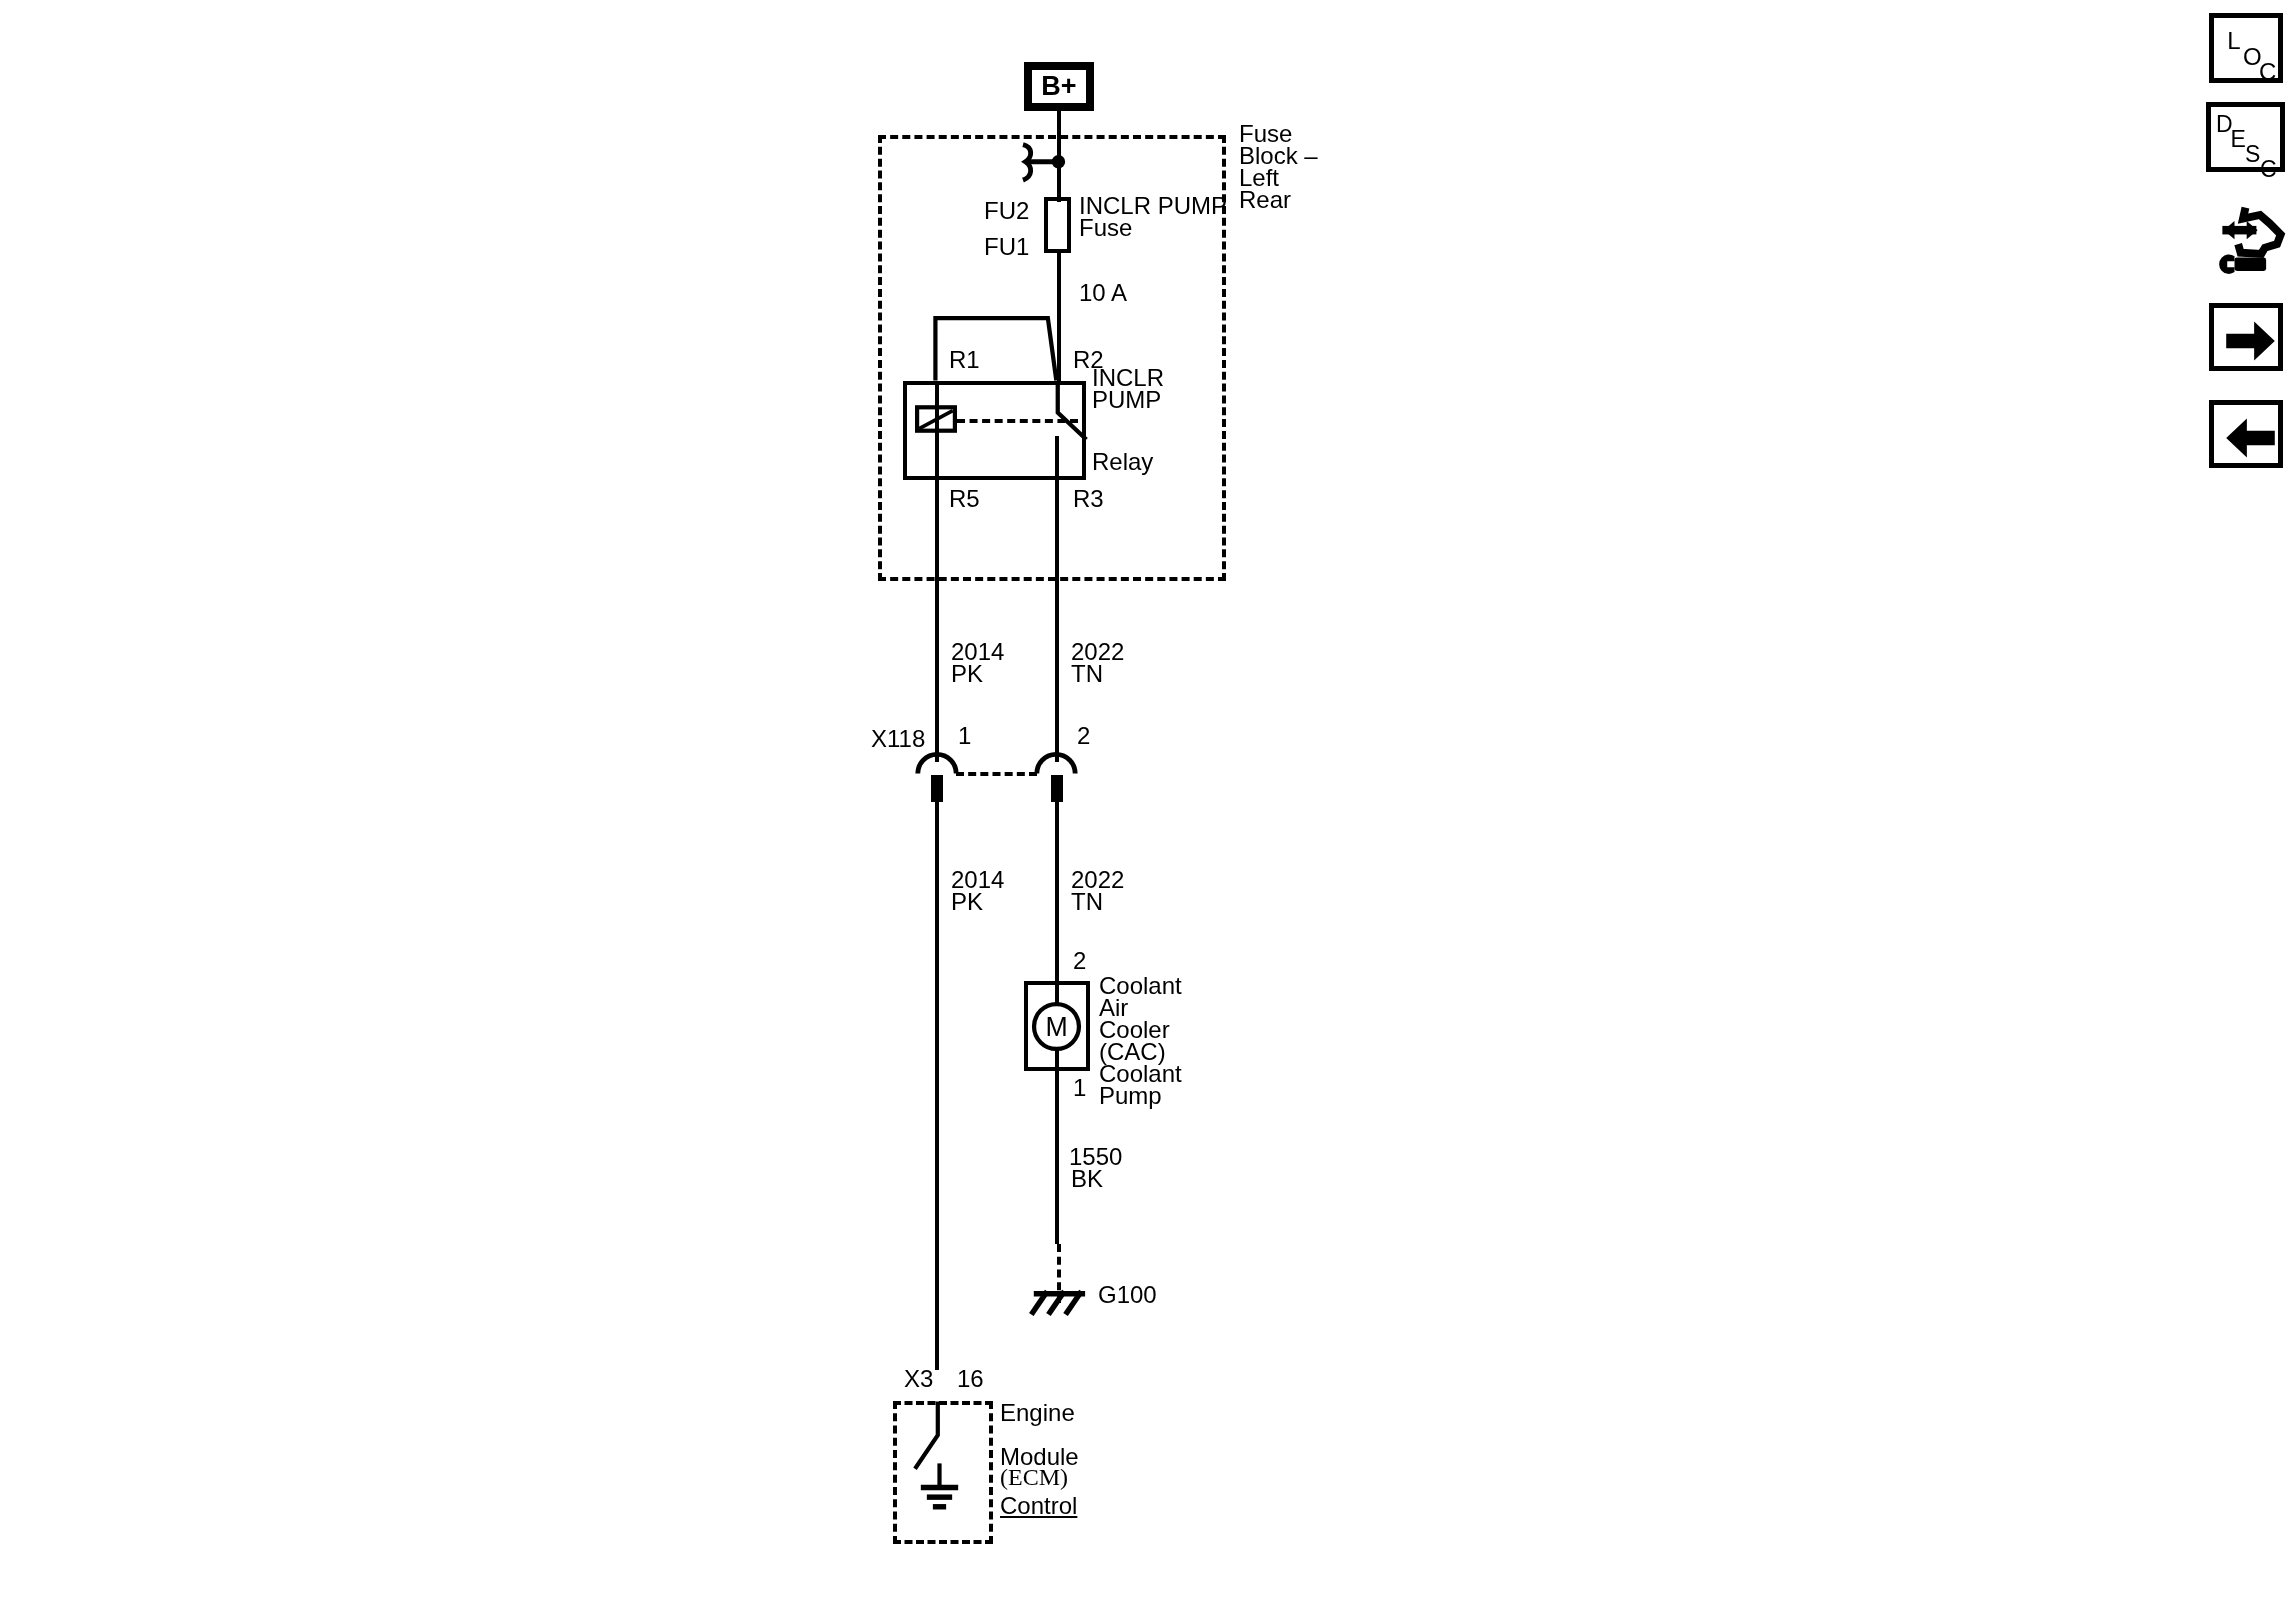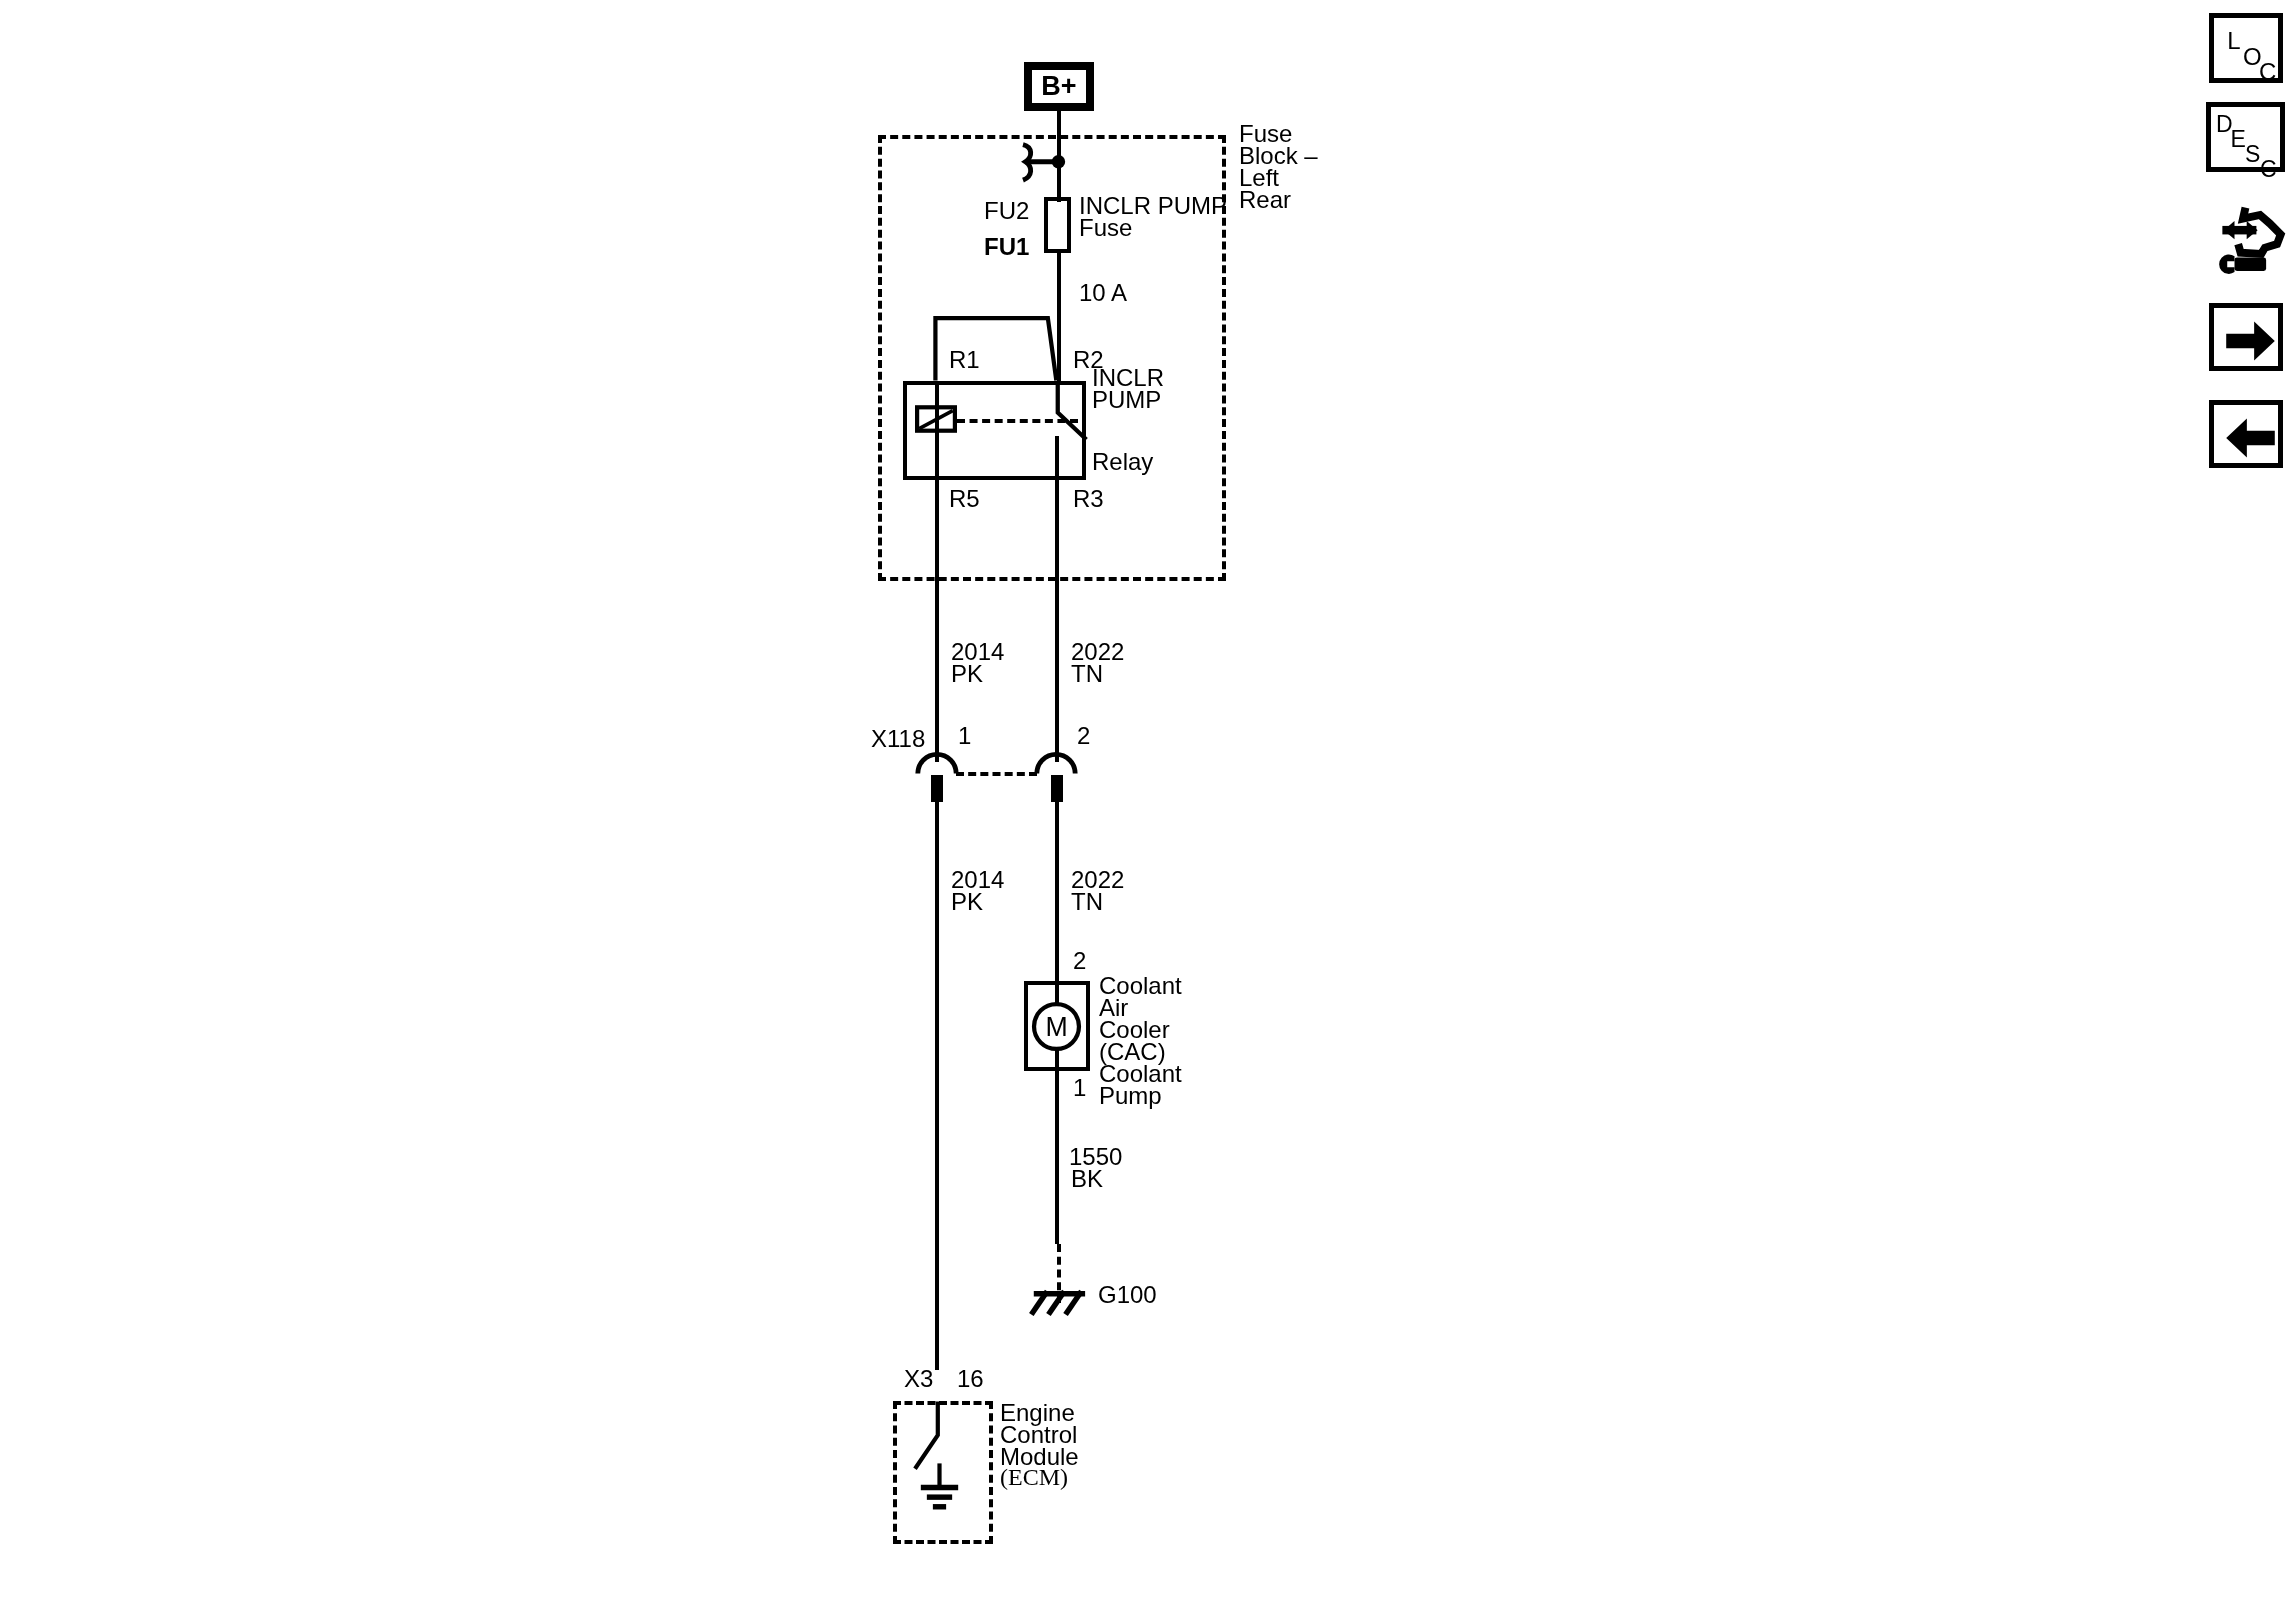--- a/index.html
+++ b/index.html
@@ -109,21 +109,21 @@
   <div style="position:absolute; left:1012px; top:141px; width:55px; height:44px;">
     <svg width="55" height="44" viewBox="0 0 90 72">
       <path d="M 18 6 C 34 10, 34 26, 22 34 C 34 42, 34 58, 18 64" fill="none" stroke="#000000" stroke-width="8" stroke-linecap="butt"></path>
       <line x1="22" y1="34" x2="80" y2="34" stroke="#000000" stroke-width="8"></line>
       <circle cx="76" cy="34" r="11" fill="#000000"></circle>
     </svg>
   </div>
 
   <div class="thickbox" style="left:1044px; top:197px; width:27px; height:56px;"></div>
   <div class="lbl" style="left:984px; top:197px;">FU2</div>
-  <div class="lbl" style="left:984px; top:233px;font-weight:bold;">FU1</div>
+  <div class="lbl" style="left:984px; top:233px;">FU1</div>
   <div class="lbl" style="left:1079px; top:192px;">INCLR PUMP</div>
   <div class="lbl" style="left:1079px; top:214px;">Fuse</div>
   <div class="lbl" style="left:1079px; top:235px;margin-top:44px;">10 A</div>
 
   <div class="wire v" style="left:1057px; top:252px; height:130px;"></div>
 
   <div style="position:absolute; left:933px; top:315px; width:133px; height:68px;">
     <svg width="133" height="68" viewBox="0 0 220 112">
       <polyline points="4,108 4,5 190,5 204,108" fill="none" stroke="#000000" stroke-width="7" stroke-linejoin="miter"></polyline>
     </svg>
@@ -251,21 +251,21 @@
   <div style="position:absolute; left:916px; top:1462px; width:47px; height:51px;">
     <svg width="47" height="51" viewBox="0 0 78 84">
       <line x1="39" y1="2" x2="39" y2="40" stroke="#000000" stroke-width="7"></line>
       <line x1="8" y1="42" x2="70" y2="42" stroke="#000000" stroke-width="9"></line>
       <line x1="18" y1="58" x2="60" y2="58" stroke="#000000" stroke-width="9"></line>
       <line x1="28" y1="74" x2="50" y2="74" stroke="#000000" stroke-width="9"></line>
     </svg>
   </div>
 
   <div class="lbl" style="left:1000px; top:1399px;text-align:center;">Engine</div>
-  <div class="lbl" style="left:1000px; top:1421px;">Control</div>
+  <div class="lbl" style="left:1000px; top:1492px;text-decoration:underline;">Control</div>
   <div class="lbl" style="left:1000px; top:1443px;">Module</div>
   <div class="lbl" style="left:1000px; top:1464px;font-family:Liberation Serif, serif;">(ECM)</div>
 
   <div class="navbtn" style="left:2209px; top:13.3px; width:74px; height:70px;">
     <span class="diagtext" style="left:13.3px; top:11px;">L</span>
     <span class="diagtext" style="left:29px; top:27px;">O</span>
     <span class="diagtext" style="left:45px; top:42px;">C</span>
   </div>
 
   <div class="navbtn" style="left:2206px; top:102px; width:79px; height:70px;">

